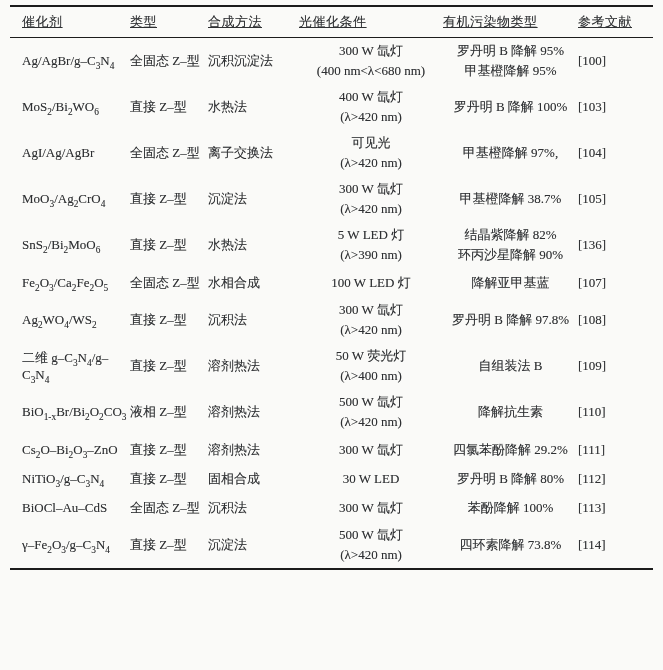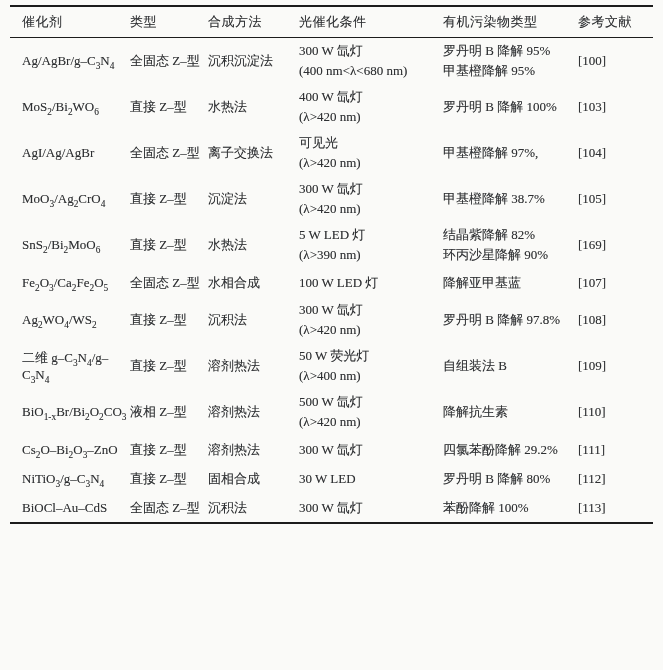--- a/index.html
+++ b/index.html
@@ -32,30 +32,31 @@
   thead tr {
     border-bottom: 1.5px solid #1c1c1c;
   }
   thead th {
     height: 30px;
     font-weight: normal;
     text-align: left;
     vertical-align: middle;
     padding: 0;
     letter-spacing: 0.5px;
+    text-decoration: underline;
   }
   tbody td {
     text-align: left;
     vertical-align: middle;
     padding: 0;
   }
   tr.tall td { height: 46px; }
   tr.short td { height: 29px; }
   th.c-catalyst, td.c-catalyst { padding-left: 12px; }
-  .line { line-height: 20px; }
+  .line { line-height: 20px; text-align: center; }
   sub {
     font-size: 0.72em;
     line-height: 0;
   }
 </style>
 </head>
 <body>
 
 <div class="page">
   <table class="tbl">
@@ -136,21 +137,21 @@
           <td class="c-type">直接 Z–型</td>
           <td class="c-method">水热法</td>
           <td class="c-condition">
             <div class="line">5 W LED 灯</div>
             <div class="line">(λ&gt;390 nm)</div>
           </td>
           <td class="c-pollutant">
             <div class="line">结晶紫降解 82%</div>
             <div class="line">环丙沙星降解 90%</div>
           </td>
-          <td class="c-ref">[169]</td>
+          <td class="c-ref">[136]</td>
         </tr>
         <tr class="short">
           <td class="c-catalyst">Fe<sub>2</sub>O<sub>3</sub>/Ca<sub>2</sub>Fe<sub>2</sub>O<sub>5</sub></td>
           <td class="c-type">全固态 Z–型</td>
           <td class="c-method">水相合成</td>
           <td class="c-condition">
             <div class="line">100 W LED 灯</div>
           </td>
           <td class="c-pollutant">
             <div class="line">降解亚甲基蓝</div>
@@ -224,16 +225,29 @@
           <td class="c-catalyst">BiOCl–Au–CdS</td>
           <td class="c-type">全固态 Z–型</td>
           <td class="c-method">沉积法</td>
           <td class="c-condition">
             <div class="line">300 W 氙灯</div>
           </td>
           <td class="c-pollutant">
             <div class="line">苯酚降解 100%</div>
           </td>
           <td class="c-ref">[113]</td>
+        </tr>
+        <tr class="tall">
+          <td class="c-catalyst">γ–Fe<sub>2</sub>O<sub>3</sub>/g–C<sub>3</sub>N<sub>4</sub></td>
+          <td class="c-type">直接 Z–型</td>
+          <td class="c-method">沉淀法</td>
+          <td class="c-condition">
+            <div class="line">500 W 氙灯</div>
+            <div class="line">(λ&gt;420 nm)</div>
+          </td>
+          <td class="c-pollutant">
+            <div class="line">四环素降解 73.8%</div>
+          </td>
+          <td class="c-ref">[114]</td>
         </tr>
       </tbody>
   </table>
 </div>
 
 </body></html>

